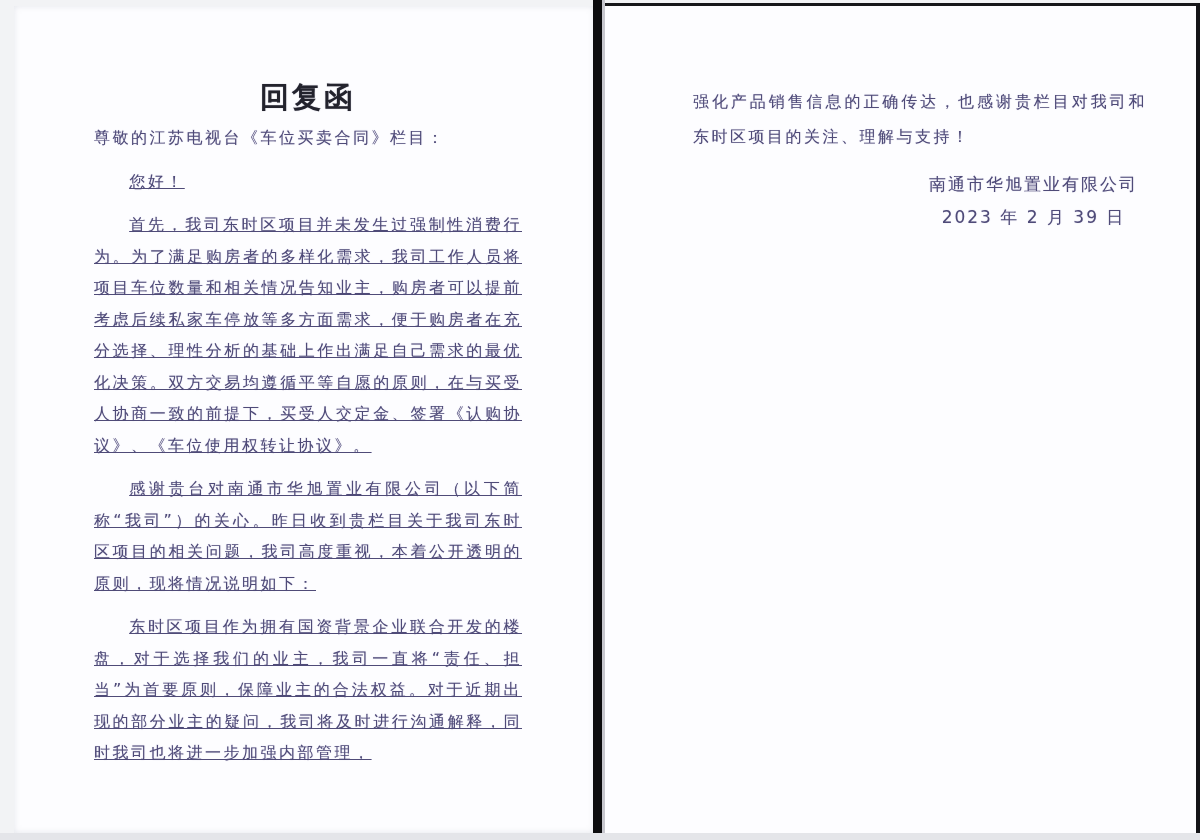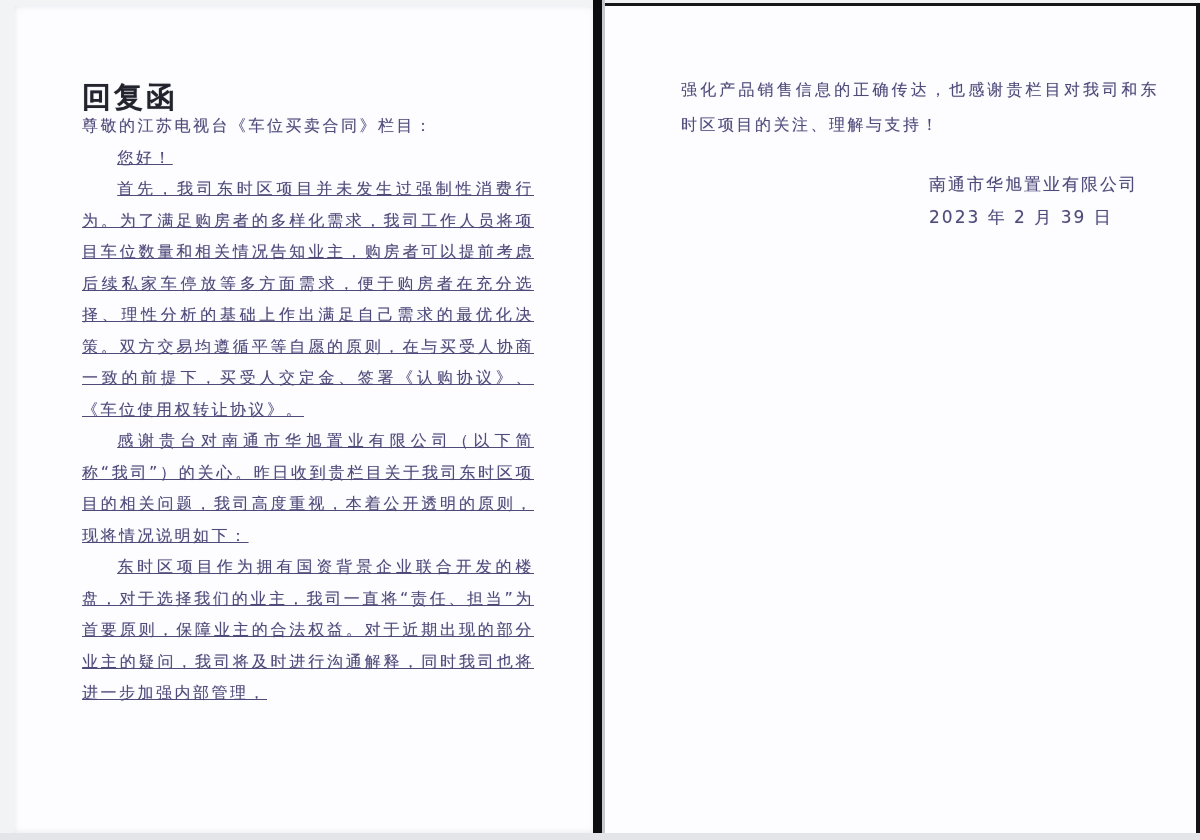--- a/index.html
+++ b/index.html
@@ -43,21 +43,21 @@
     position: absolute;
     left: 0; top: 833px;
     width: 1200px; height: 7px;
     background: #e4e5e9;
   }
   .letter-title {
     position: absolute;
     left: 68px; top: 72px;
     width: 452px;
     margin: 0;
-    text-align: left;
+    text-align: center;
     font-size: 29px;
     font-weight: bold;
     letter-spacing: 3px;
     color: #23232d;
     text-shadow: 0 0 1px rgba(40,40,70,0.45);
   }
   .body-text {
     position: absolute;
     color: #4f4b78;
     font-size: 16px;
@@ -68,26 +68,26 @@
   }
   .body-left {
     left: 68px; top: 104px;
     width: 452px;
   }
   .body-right {
     left: 76px; top: 66px;
     width: 478px;
     line-height: 35px;
   }
-  .body-text p { margin: 0; }
+  .body-text p { margin: 12px; }
   .body-text p.indent { text-indent: 2.2em; text-decoration: underline; }
   .signature {
     position: absolute;
     right: 58px; top: 162px;
-    text-align: left;
+    text-align: center;
     color: #4f4b78;
     font-size: 17px;
     line-height: 33px;
     letter-spacing: 2px;
     text-shadow: 0 0 1px rgba(90,80,150,0.35);
   }
 </style>
 </head>
 <body>
 

